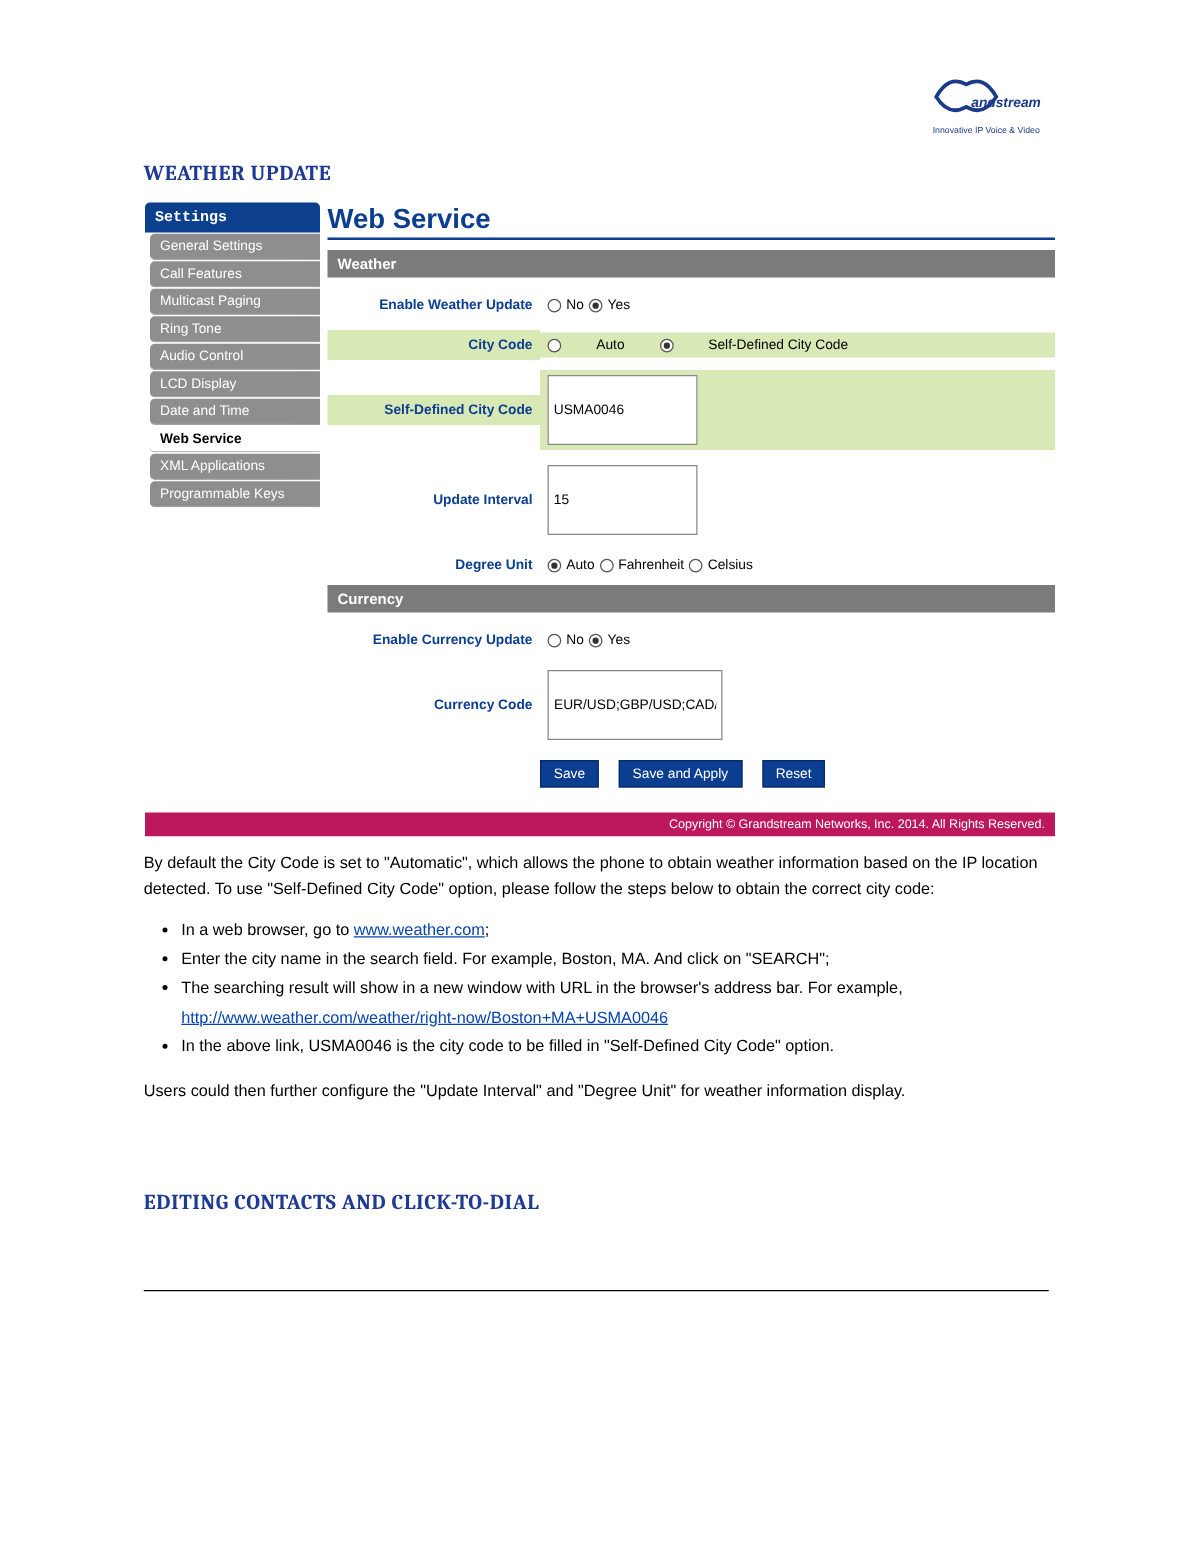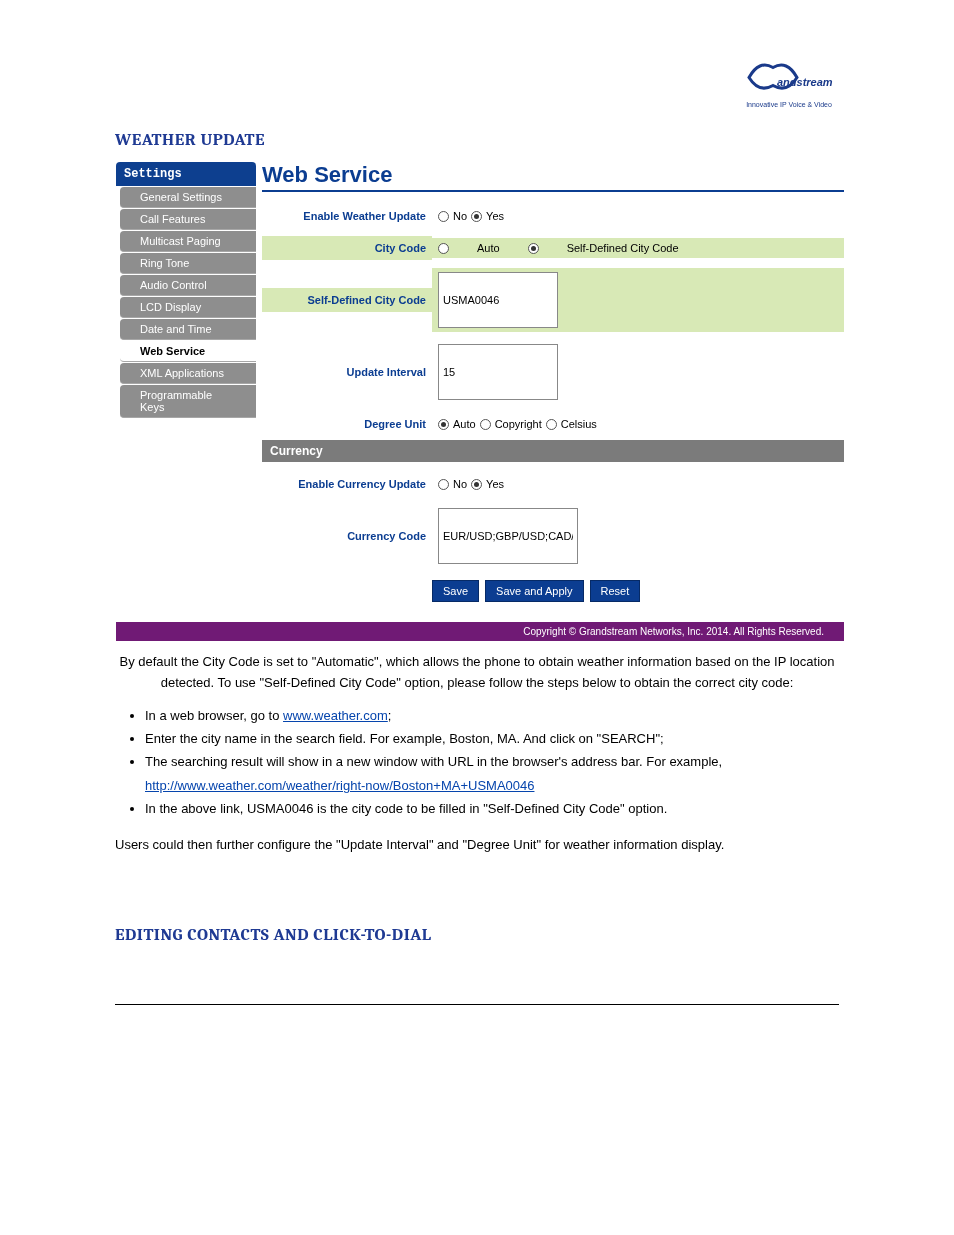--- a/index.html
+++ b/index.html
@@ -56,21 +56,21 @@
     color: #fff;
     font-weight: bold;
     padding: 5px 8px;
     font-size: 12px;
     border-radius: 4px 4px 0 0;
     font-family: Liberation Mono, monospace;
   }
   .sb-item {
     font-size: 11px;
     color: #fff;
-    padding: 4px 20px;
+    padding: 4px 8px;
     background: #8e8e8e;
     border-bottom: 1px solid #a7a7a7;
     margin-left: 4px;
     border-radius: 4px 0 0 4px;
     margin-top: 1px;
   }
   .sb-item.active {
     background: #fff;
     color: #000;
     font-weight: bold;
@@ -147,49 +147,48 @@
   }
   .txt-input {
     border: 1px solid #888;
     padding: 21px 4px;
     font-size: 11px;
     width: 120px;
     background: #fff;
   }
   .btn-row {
     display: flex;
-    gap: 6px;
+    gap: 16px;
     margin: 8px 0 0 170px;
   }
   .btn {
     background: #0b3d91;
     color: #fff;
     font-size: 11px;
     padding: 4px 10px;
     border: 1px solid #062a66;
     cursor: pointer;
   }
   .copyright-bar {
-    background: #701a75;
+    background: #be185d;
     color: #fff;
     font-size: 10px;
     text-align: right;
-    padding: 4px 20px;
+    padding: 4px 8px;
     margin-top: 20px;
   }
   .figure-cap {
     text-align: center;
     font-size: 12px;
     margin: 8px 0 20px 0;
   }
   .instr {
     font-size: 13px;
     line-height: 1.6;
     margin-bottom: 10px;
-    text-align: center;
   }
   ul.bul {
     list-style: disc;
     margin-left: 30px;
     font-size: 13px;
     line-height: 1.8;
   }
   ul.bul a { color: #0645ad; text-decoration: underline; }
   .post-list-para {
     font-size: 13px;
@@ -231,20 +230,21 @@
         <div class="sb-item">LCD Display</div>
         <div class="sb-item">Date and Time</div>
         <div class="sb-item active">Web Service</div>
         <div class="sb-item">XML Applications</div>
         <div class="sb-item">Programmable Keys</div>
       </div>
 
       <div class="main-col">
         <div class="ws-title">Web Service</div>
 
+        <div class="sec-bar">Weather</div>
 
         <div class="form-row">
           <div class="form-label-wrap">
               <span class="hl-bar"></span>
               <div class="form-label">Enable Weather Update</div>
             </div>
           <div class="form-ctrl">
             <span class="radio"></span>
               <span>No</span>
             <span class="radio sel"></span>
@@ -287,21 +287,21 @@
 
         <div class="form-row">
           <div class="form-label-wrap">
               <span class="hl-bar"></span>
               <div class="form-label">Degree Unit</div>
             </div>
           <div class="form-ctrl">
             <span class="radio sel"></span>
               <span>Auto</span>
             <span class="radio"></span>
-              <span>Copyright</span>
+              <span>Fahrenheit</span>
             <span class="radio"></span>
               <span>Celsius</span>
           </div>
         </div>
 
         <div class="sec-bar">Currency</div>
 
         <div class="form-row">
           <div class="form-label-wrap">
               <span class="hl-bar"></span>

